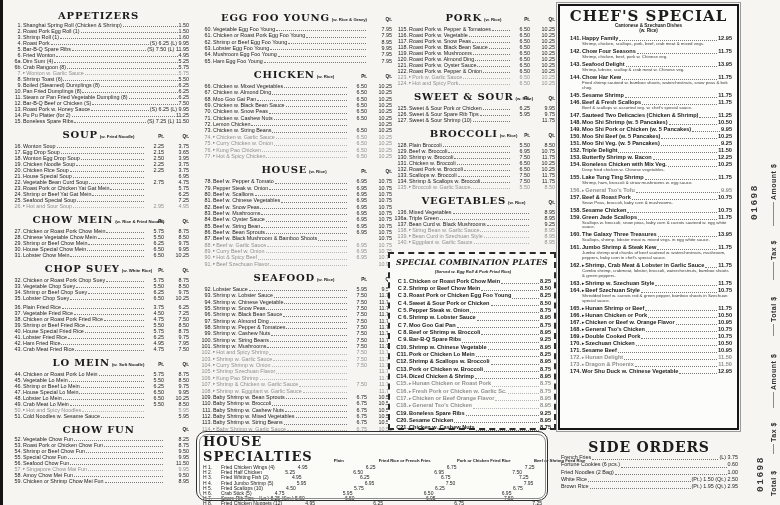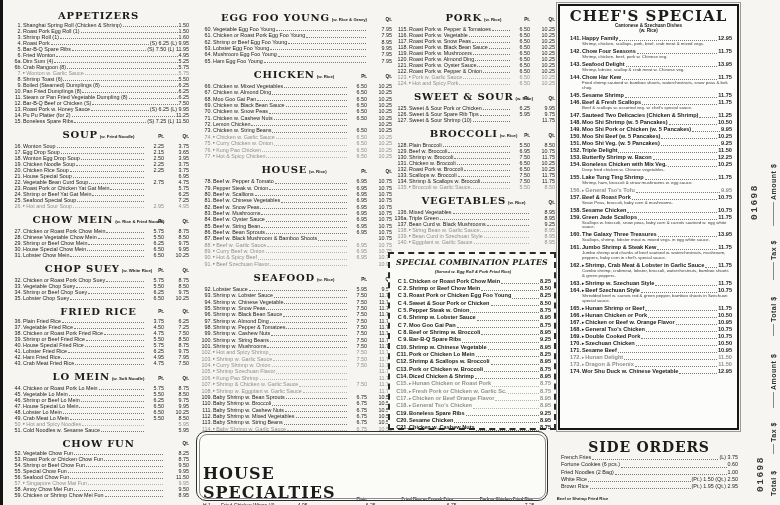--- a/index.html
+++ b/index.html
@@ -49,22 +49,22 @@
   .chef .it .no{width:16px;align-self:flex-start;}
   .chef .it .nm{flex:0 1 auto;white-space:normal;}
   .chef .desc{font-weight:normal;font-size:4.4px;line-height:4.9px;color:#3c3c3c;
               margin:0 0 1px 17px;white-space:normal;}
   .chef .it.lt,.chef .it.lt + .desc{color:#8f8f8f;}
   
   .house{position:absolute;left:196px;top:431px;width:352px;height:70px;box-sizing:border-box;
          border:1.5px solid #2e2e2e;border-radius:10px;background:#fbfbf8;padding:2px 6px;}
   .house::after{content:"";position:absolute;inset:1.5px;border:1px solid #8b8b8b;border-radius:8px;pointer-events:none;}
   .hhead{display:flex;align-items:flex-end;margin-bottom:1px;}
-  .htitle{font-family:"DejaVu Serif",serif;font-weight:bold;font-size:16px;letter-spacing:1px;
-          word-spacing:6px;flex:1;margin-top:30px;}
+  .htitle{font-family:"DejaVu Serif",serif;font-weight:bold;font-size:13px;letter-spacing:1px;
+          word-spacing:6px;flex:1;}
   .hcolhead{font-size:4.2px;font-weight:bold;text-align:center;line-height:4.6px;flex:none;}
   .hc1{width:52px;}.hc2{width:80px;}.hc3{width:78px;}.hc4{width:74px;}
   .hrow{display:flex;align-items:flex-end;font-size:5.0px;line-height:5.2px;white-space:nowrap;}
   .hrow .no{width:18px;flex:none;}
   .hrow .nm{flex:none;}
   .hrow .ld{flex:1;border-bottom:1px dotted #7a7a7a;margin:0 1px 1px 1px;}
   .hrow .hp{flex:none;text-align:center;}
   .hrow .hp1{width:52px;}.hrow .hp2{width:80px;}.hrow .hp3{width:78px;}.hrow .hp4{width:74px;}
   
   .sides{position:absolute;left:560px;top:441px;width:178px;}
@@ -346,24 +346,20 @@
       </div>
       <div class="it">
         <span class="no">35.</span>
         <span class="nm">Lobster Chop Suey</span>
         <span class="ld"></span>
         <span class="p1">6.50</span>
         <span class="p2">10.25</span>
       </div>
     </div>
     <div class="sec">
-      <div class="shead"><span class="stitle">FRIED RICE</span><span class="clbls">
-          <span class="c1">Pt.</span>
-          <span class="c2">Qt.</span>
-        </span></div>
       <div class="it">
         <span class="no">36.</span>
         <span class="nm">Plain Fried Rice</span>
         <span class="ld"></span>
         <span class="p1">3.75</span>
         <span class="p2">6.25</span>
       </div>
       <div class="it">
         <span class="no">37.</span>
         <span class="nm">Vegetable Fried Rice</span>

